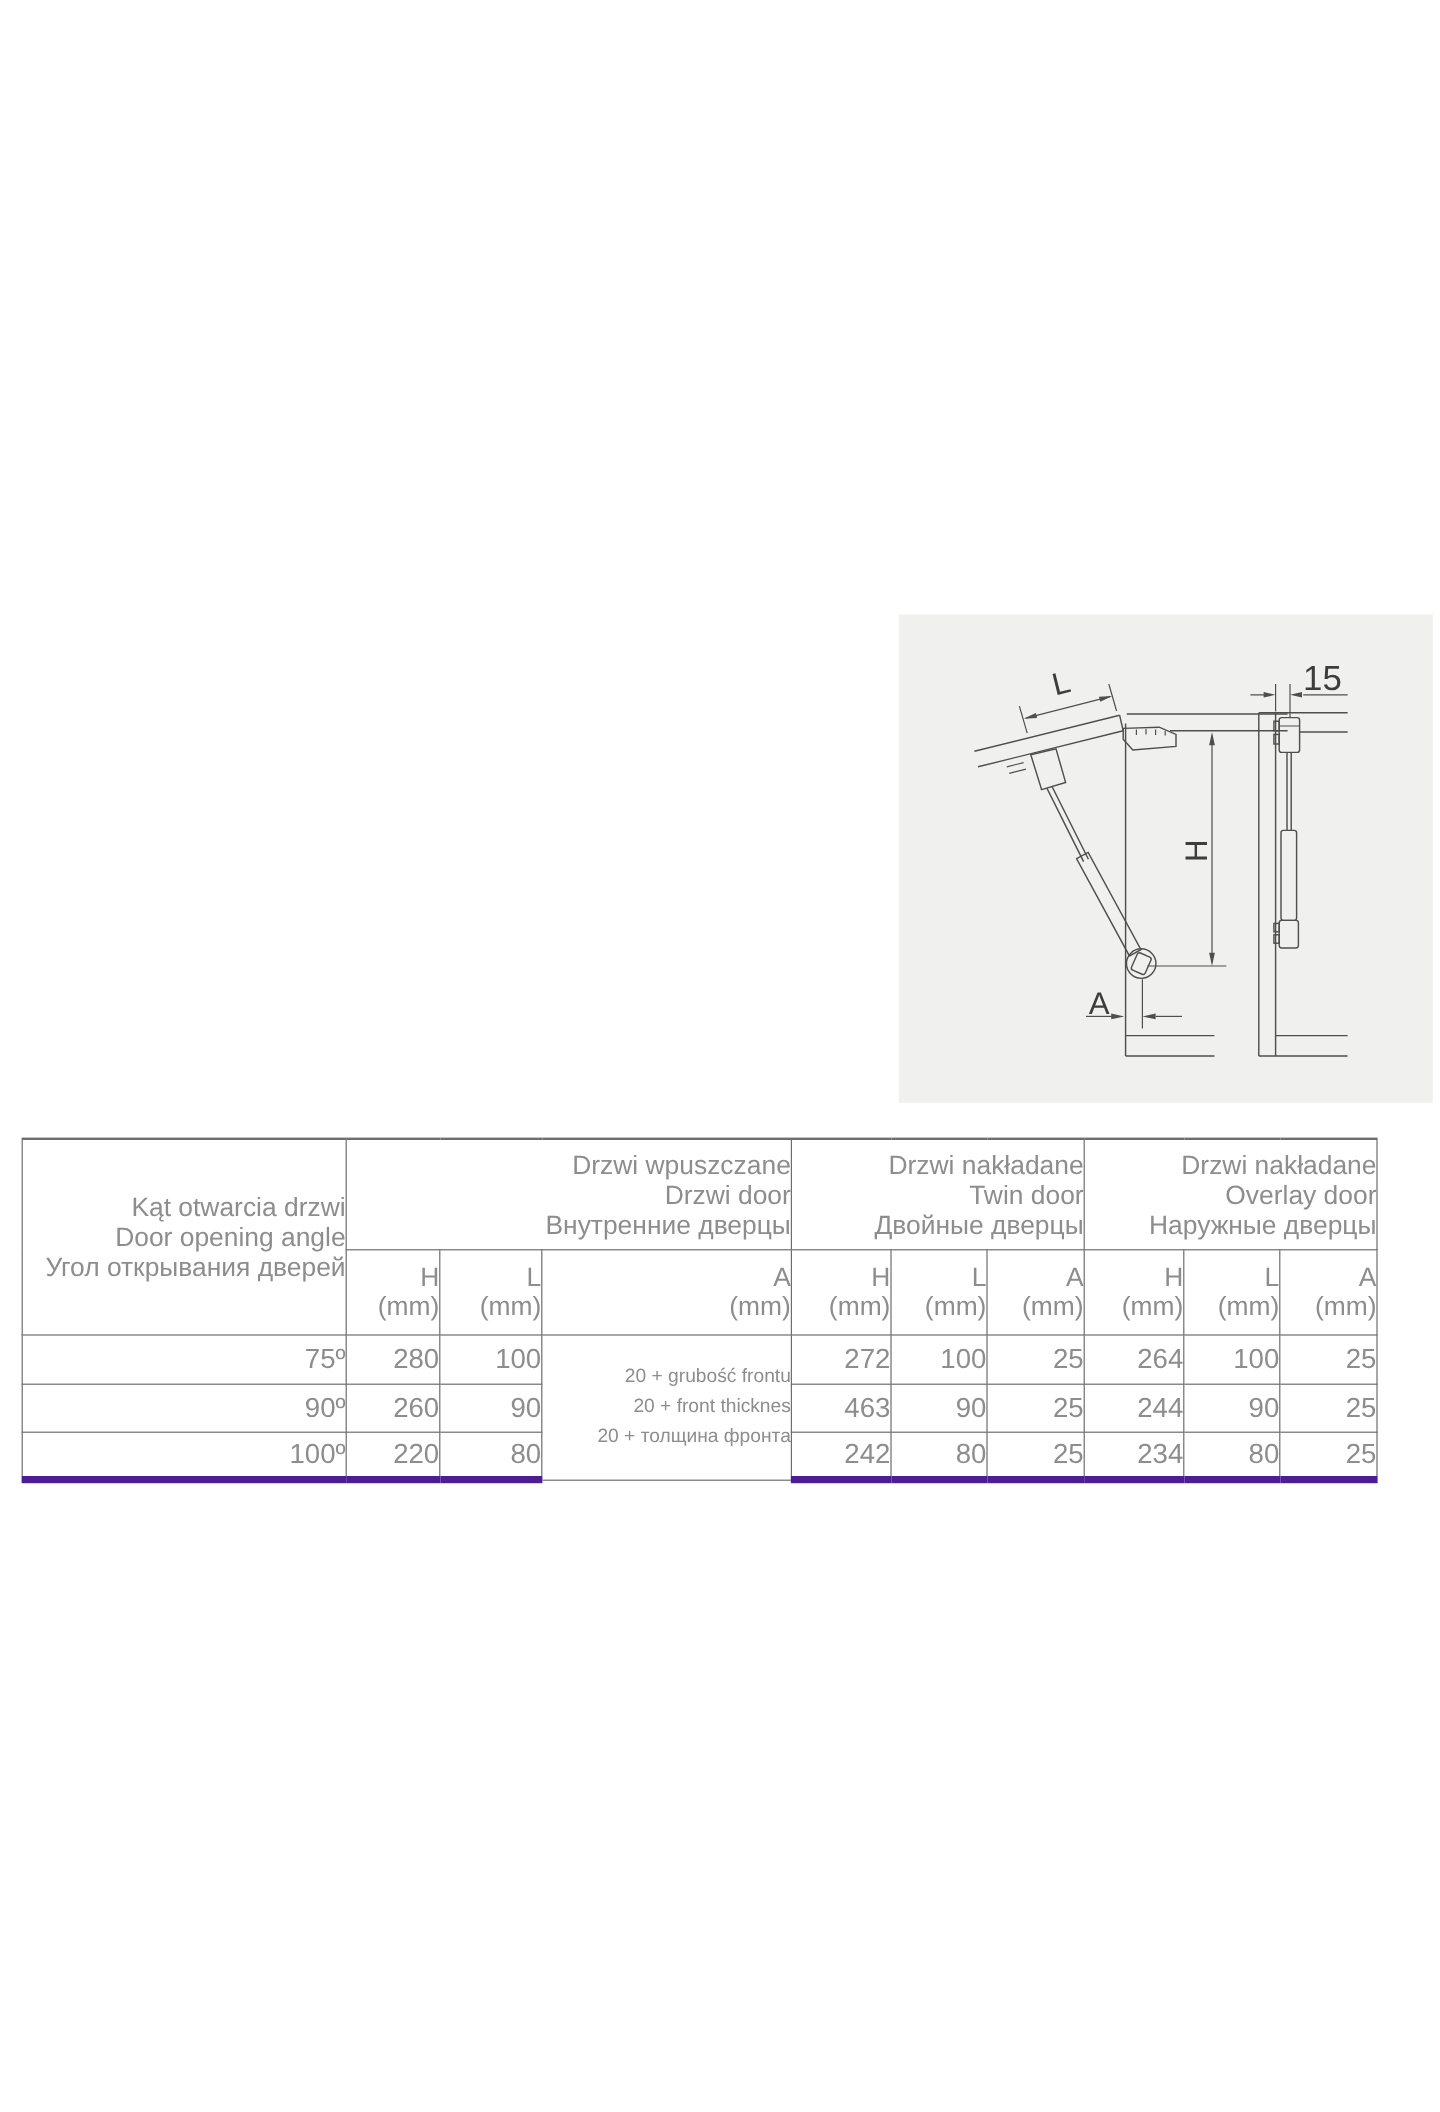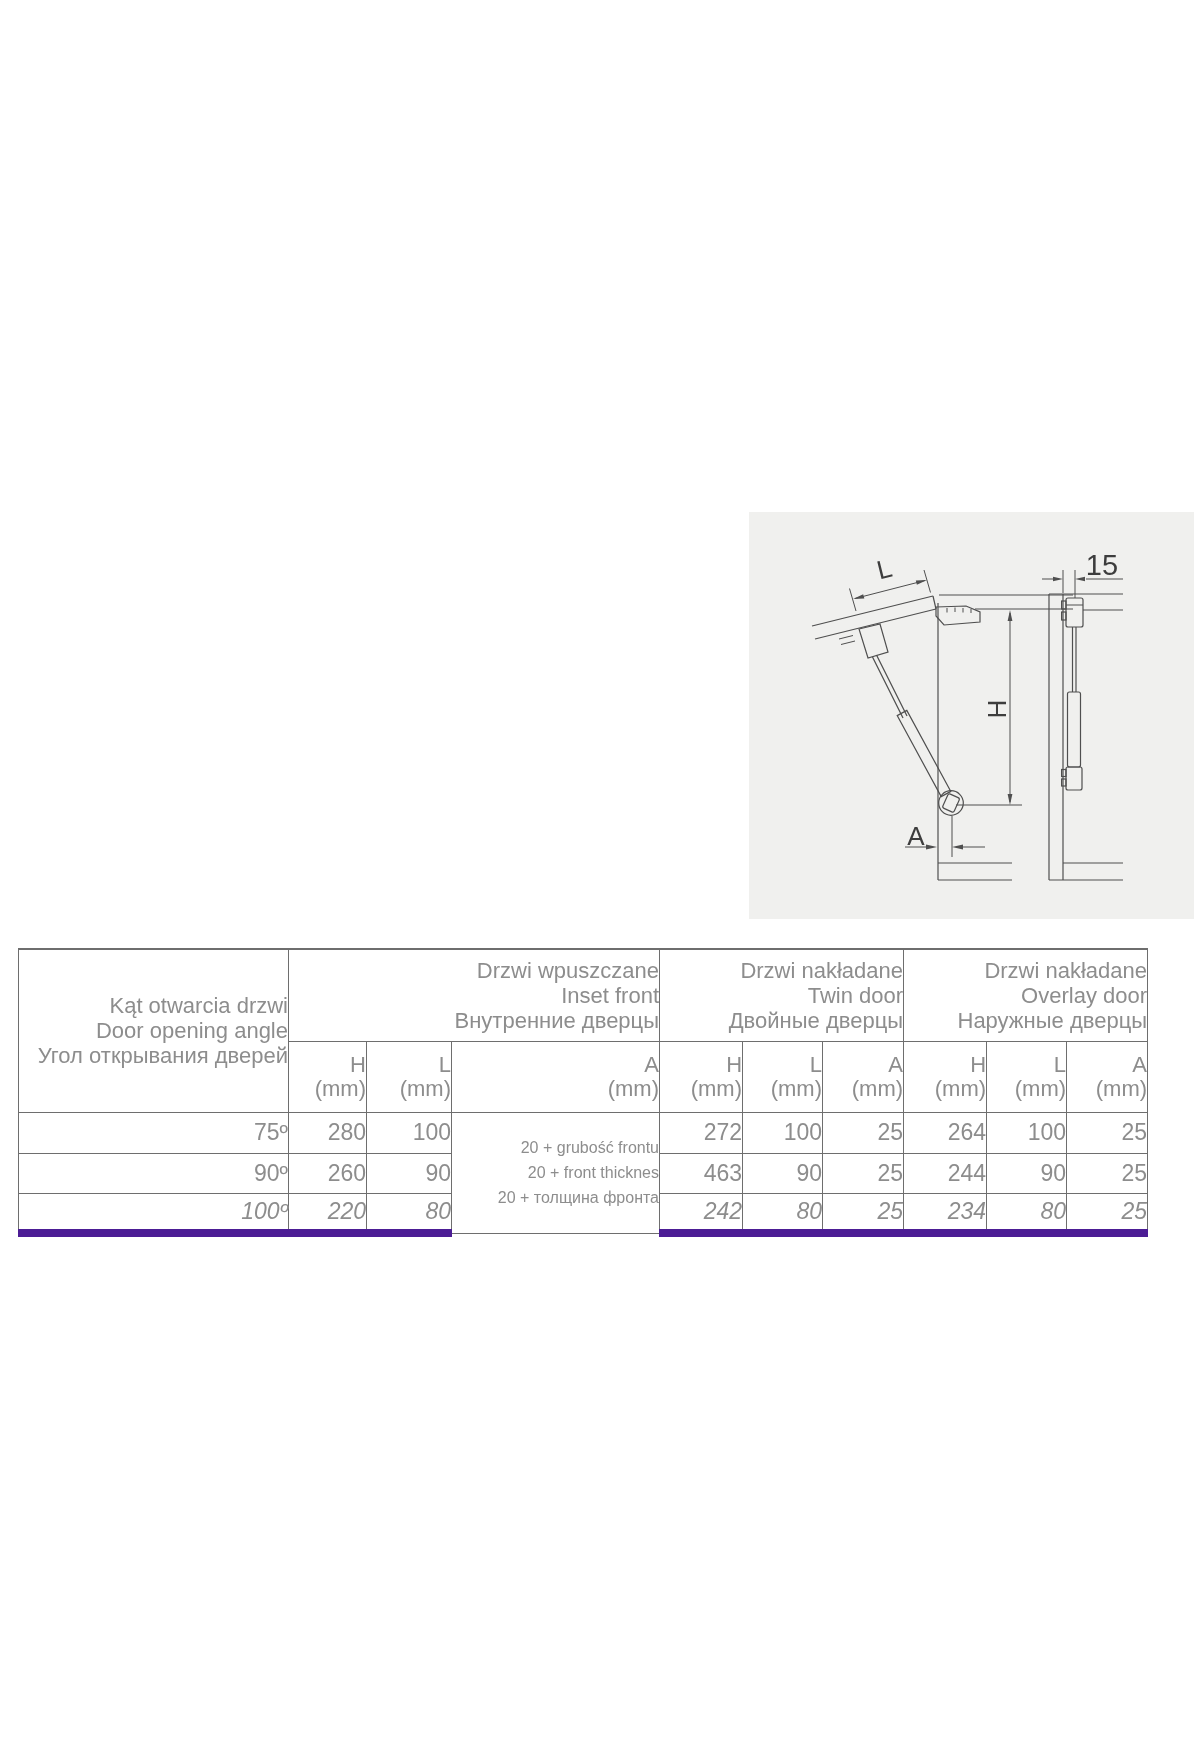--- a/index.html
+++ b/index.html
@@ -34,21 +34,21 @@
   }
   .spec-table td{
     border:1px solid #6e6e6e;
     text-align:right;
     vertical-align:middle;
     padding:0;
     overflow:visible;
   }
   .spec-table{border:1px solid #6e6e6e;}
   .row-group td{border-top:2px solid #6e6e6e;}
-  .row-last td{border-bottom:8px solid #4c1d95;font-style:italic;}
+  .row-last td{border-bottom:6px solid #4c1d95;}
   .ln{display:block;}
   .head .ln{font-size:22px;line-height:25px;}
   .sub .ln{font-size:22px;line-height:24px;}
   .row-data td{font-size:23px;}
   .row-data{height:41px;}
   .note .ln{font-size:16px;line-height:25px;white-space:nowrap;}
 </style>
 </head>
 <body>
 
@@ -154,21 +154,21 @@
 
   <tbody>
       <tr class="row-group head" style="height:92px">
     <td rowspan="2">
       <span class="ln">Kąt otwarcia drzwi</span>
       <span class="ln">Door opening angle</span>
       <span class="ln">Угол  открывания дверей</span>
     </td>
     <td colspan="3">
       <span class="ln">Drzwi wpuszczane</span>
-      <span class="ln">Inset front</span>
+      <span class="ln">Drzwi door</span>
       <span class="ln">Внутренние дверцы</span>
     </td>
     <td colspan="3">
       <span class="ln">Drzwi nakładane</span>
       <span class="ln">Twin door</span>
       <span class="ln">Двойные дверцы</span>
     </td>
     <td colspan="3">
       <span class="ln">Drzwi nakładane</span>
       <span class="ln">Overlay door</span>

